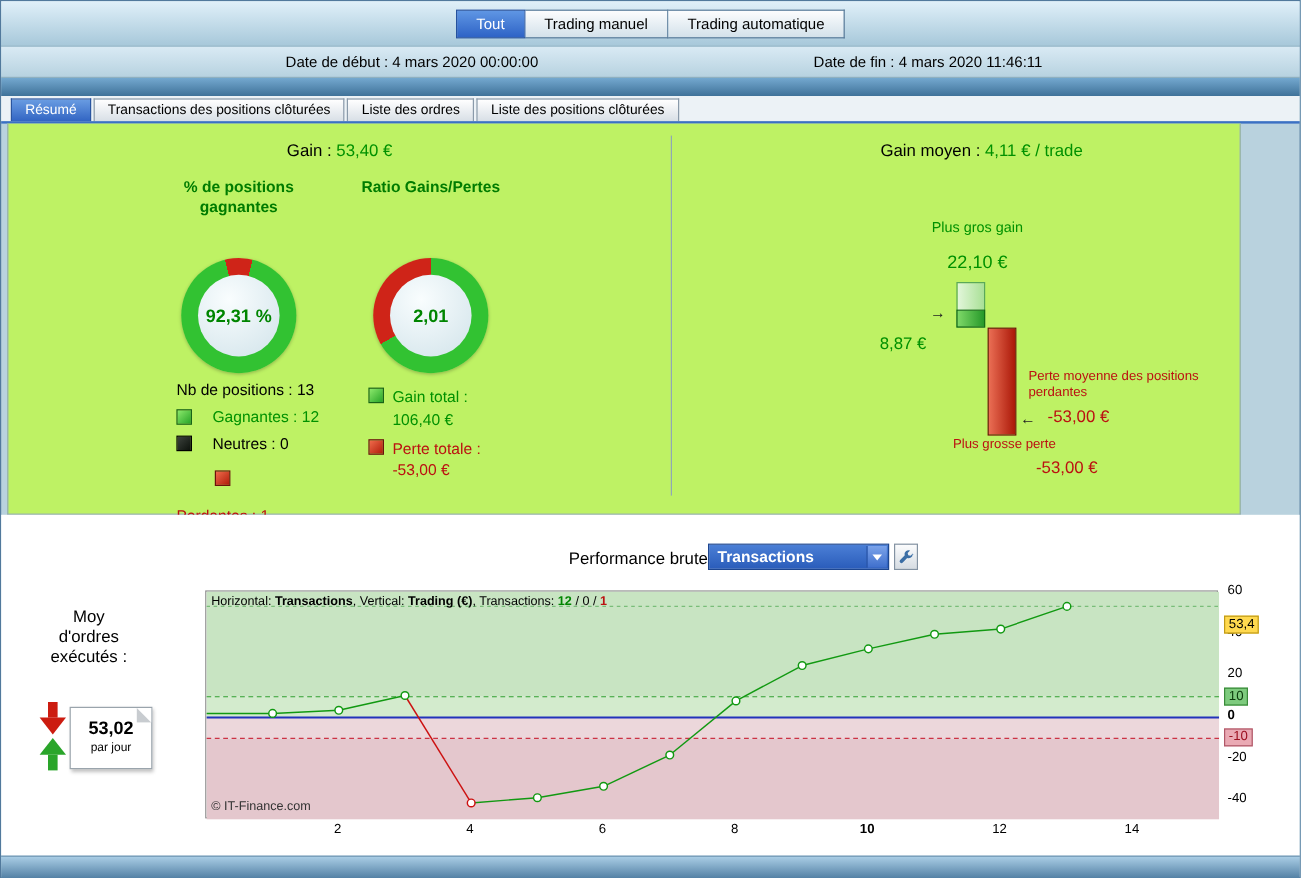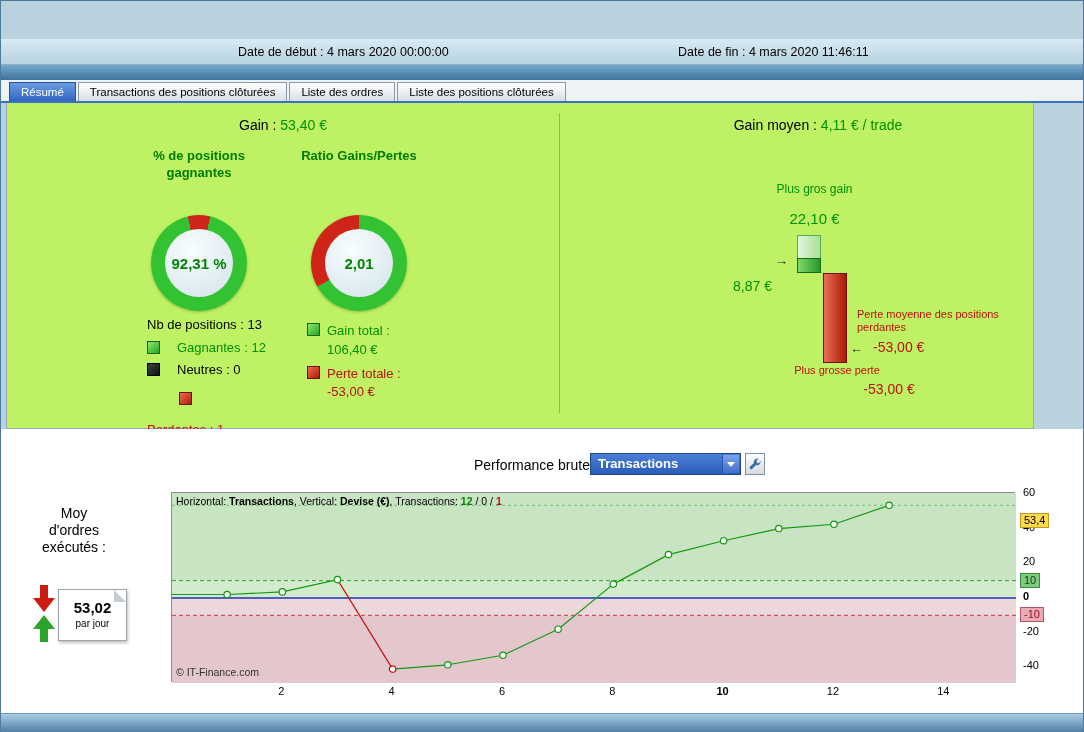--- a/index.html
+++ b/index.html
@@ -131,20 +131,27 @@
   .chip-red    { background:#eaaab4; border-color:#b05868; color:#9c1020; }
 
   .footer { position:absolute; left:0; top:712px; width:100%; height:20px;
     background:linear-gradient(#a9cde5,#4d7ba0); border-top:1px solid #6b94b4; }
 </style>
 </head>
 <body>
 
 <div class="page">
 
+  <div class="topbar">
+    <div class="scope-tabs">
+      <div class="scope-tab selected">Tout</div>
+      <div class="scope-tab">Trading manuel</div>
+      <div class="scope-tab">Trading automatique</div>
+    </div>
+  </div>
 
   <div class="datebar">
     <div class="date-start"><span>Date de début :</span>&nbsp;<span>4 mars 2020 00:00:00</span></div>
     <div class="date-end"><span>Date de fin :</span>&nbsp;<span>4 mars 2020 11:46:11</span></div>
   </div>
 
   <div class="blueband"></div>
 
   <div class="tabrow">
     <div class="section-tabs">
@@ -284,21 +291,21 @@
           <circle cx="275.8169934640523" cy="171.7808219178082" r="3.2" fill="#fff" stroke="#119911" stroke-width="1.2"></circle>
           <circle cx="330.98039215686276" cy="162.23744292237444" r="3.2" fill="#fff" stroke="#119911" stroke-width="1.2"></circle>
           <circle cx="386.14379084967317" cy="136.21004566210047" r="3.2" fill="#fff" stroke="#119911" stroke-width="1.2"></circle>
           <circle cx="441.3071895424837" cy="91.0958904109589" r="3.2" fill="#fff" stroke="#119911" stroke-width="1.2"></circle>
           <circle cx="496.47058823529414" cy="61.598173515981735" r="3.2" fill="#fff" stroke="#119911" stroke-width="1.2"></circle>
           <circle cx="551.6339869281046" cy="47.71689497716895" r="3.2" fill="#fff" stroke="#119911" stroke-width="1.2"></circle>
           <circle cx="606.7973856209151" cy="35.57077625570776" r="3.2" fill="#fff" stroke="#119911" stroke-width="1.2"></circle>
           <circle cx="661.9607843137255" cy="31.232876712328764" r="3.2" fill="#fff" stroke="#119911" stroke-width="1.2"></circle>
           <circle cx="717.124183006536" cy="12.31963470319635" r="3.2" fill="#fff" stroke="#119911" stroke-width="1.2"></circle>
         </svg>
-      <div class="chart-header"><span>Horizontal: </span><span class="hp-bold">Transactions</span><span>, Vertical: </span><span class="hp-bold">Devise (€)</span><span>, Transactions: </span><span class="hp-green">12</span><span> / </span><span>0</span><span> / </span><span class="hp-red">1</span></div>
+      <div class="chart-header"><span>Horizontal: </span><span class="hp-bold">Transactions</span><span>, Vertical: </span><span class="hp-bold">Trading (€)</span><span>, Transactions: </span><span class="hp-green">12</span><span> / </span><span>0</span><span> / </span><span class="hp-red">1</span></div>
       <div class="chart-copy">© IT-Finance.com</div>
     </div>
     <div class="x-axis">
         <div class="x-lab" style="left: 99.3268px;">2</div>
         <div class="x-lab" style="left: 209.654px;">4</div>
         <div class="x-lab" style="left: 319.98px;">6</div>
         <div class="x-lab" style="left: 430.307px;">8</div>
         <div class="x-lab bold" style="left: 540.634px;">10</div>
         <div class="x-lab" style="left: 650.961px;">12</div>
         <div class="x-lab" style="left: 761.288px;">14</div>

